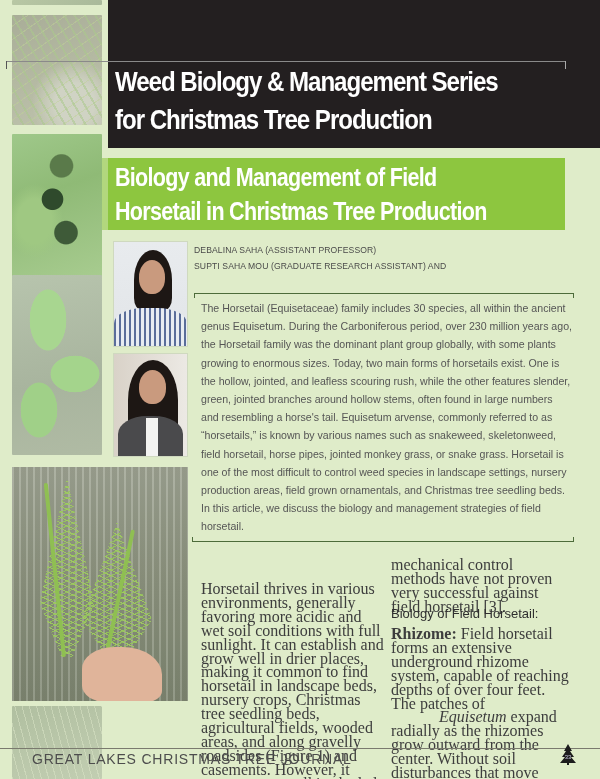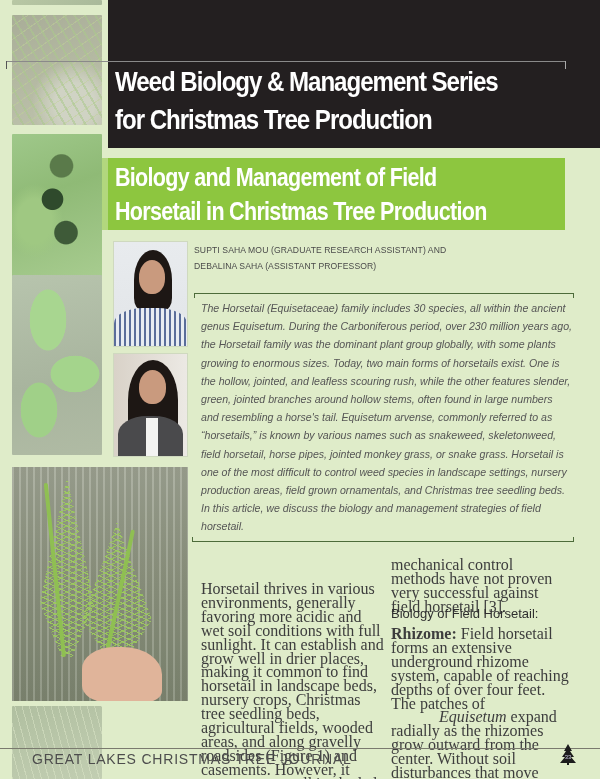--- a/index.html
+++ b/index.html
@@ -115,21 +115,21 @@
 
   
   .authors { position: absolute; left: 194px; top: 243px; font-size: 8.6px; line-height: 15.5px; color: #4a4a4a; letter-spacing: 0.1px; }
 
   
   .abstract-rule-top { position: absolute; left: 194px; top: 293px; width: 380px; height: 1px; background: #4d6b3a; }
   .abstract-rule-bottom { position: absolute; left: 192px; top: 541px; width: 381px; height: 1px; background: #4d6b3a; }
   .tick { position: absolute; width: 1px; height: 5px; background: #4d6b3a; }
   .abstract {
     position: absolute; left: 201px; top: 299px; width: 372px;
-    font-style: italic; font-size: 10.6px; line-height: 18.2px; color: #555;
+    font-size: 10.6px; line-height: 18.2px; color: #555;
   }
 
   
   .col { position: absolute; font-family: "Liberation Serif", serif; font-size: 16px; line-height: 13.9px; color: #3d3d3d; }
   .col-left { left: 201px; top: 582px; width: 186px; }
   .col-right { left: 391px; top: 558px; width: 180px; }
   .section-heading { font-family: "Liberation Sans", sans-serif; font-size: 13px; color: #2f2f2f; font-weight: normal; }
   .h-env { position: absolute; left: 201px; top: 556px; }
   .h-bio { position: absolute; left: 391px; top: 606px; }
   .col-right-2 { left: 391px; top: 627px; width: 180px; }
@@ -183,22 +183,22 @@
 
   <div class="horsetail-photo">
     <div class="branch" style="left:55px;top:10px;width:55px;height:180px;"></div>
     <div class="branch" style="left:105px;top:55px;width:70px;height:140px;"></div>
     <div class="frond" style="left:50px;top:15px;height:175px;transform:rotate(-6deg);"></div>
     <div class="frond" style="left:92px;top:60px;height:130px;transform:rotate(12deg);"></div>
     <div class="hand"></div>
   </div>
 
   <div class="authors">
+    <div>DEBALINA SAHA (ASSISTANT PROFESSOR)</div>
     <div>SUPTI SAHA MOU (GRADUATE RESEARCH ASSISTANT) AND</div>
-    <div>DEBALINA SAHA (ASSISTANT PROFESSOR)</div>
   </div>
 
   <div class="abstract-rule-top"></div>
   <div class="tick" style="left:194px;top:293px;"></div>
   <div class="tick" style="left:573px;top:293px;"></div>
   <div class="abstract"><span>The Horsetail (</span><span>Equisetaceae</span><span>) family includes 30 species, all within the ancient genus Equisetum. During the Carboniferous period, over 230 million years ago, the Horsetail family was the dominant plant group globally, with some plants growing to enormous sizes. Today, two main forms of horsetails exist. One is the hollow, jointed, and leafless scouring rush, while the other features slender, green, jointed branches around hollow stems, often found in large numbers and resembling a horse's tail. Equisetum arvense, commonly referred to as “horsetails,” is known by various names such as snakeweed, skeletonweed, field horsetail, horse pipes, jointed monkey grass, or snake grass. Horsetail is one of the most difficult to control weed species in landscape settings, nursery production areas, field grown ornamentals, and Christmas tree seedling beds. In this article, we discuss the biology and management strategies of field horsetail.</span></div>
   <div class="abstract-rule-bottom"></div>
   <div class="tick" style="left:192px;top:537px;"></div>
   <div class="tick" style="left:573px;top:537px;"></div>
 

